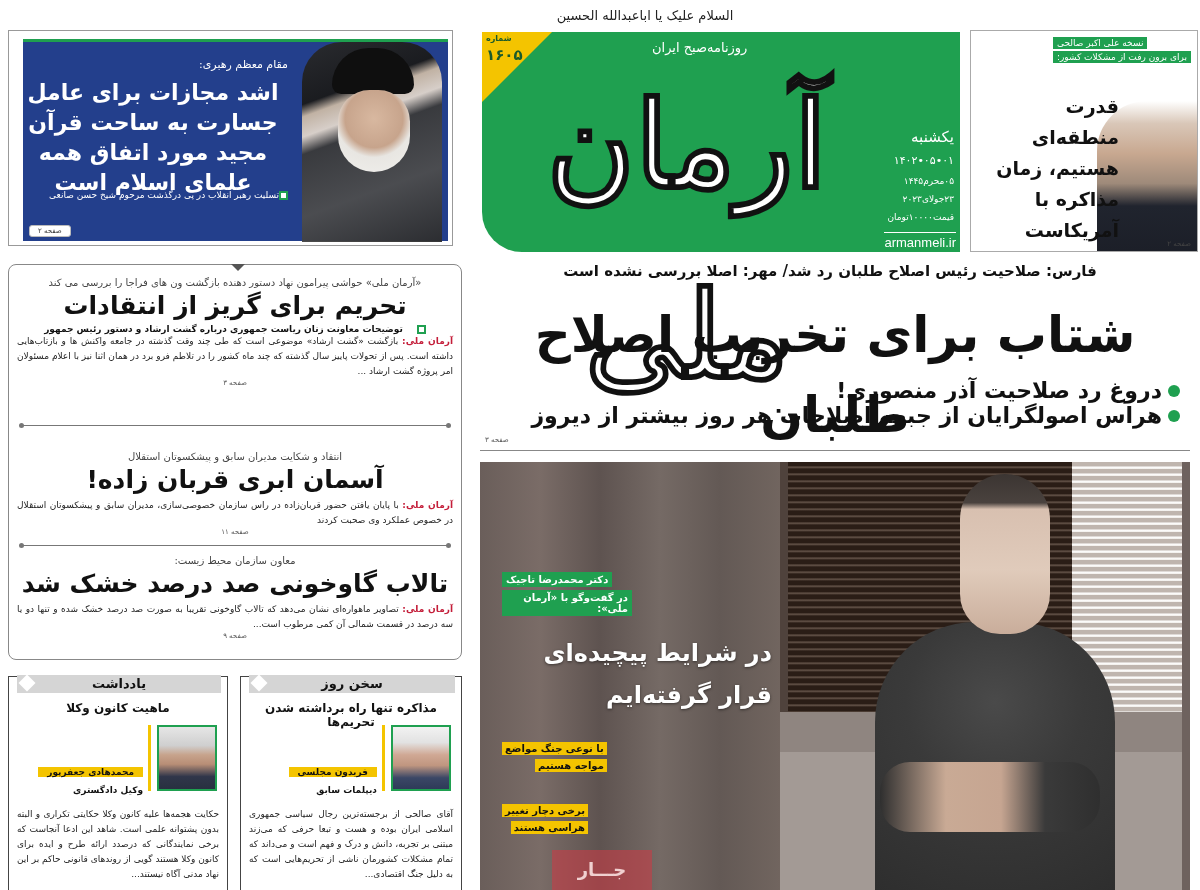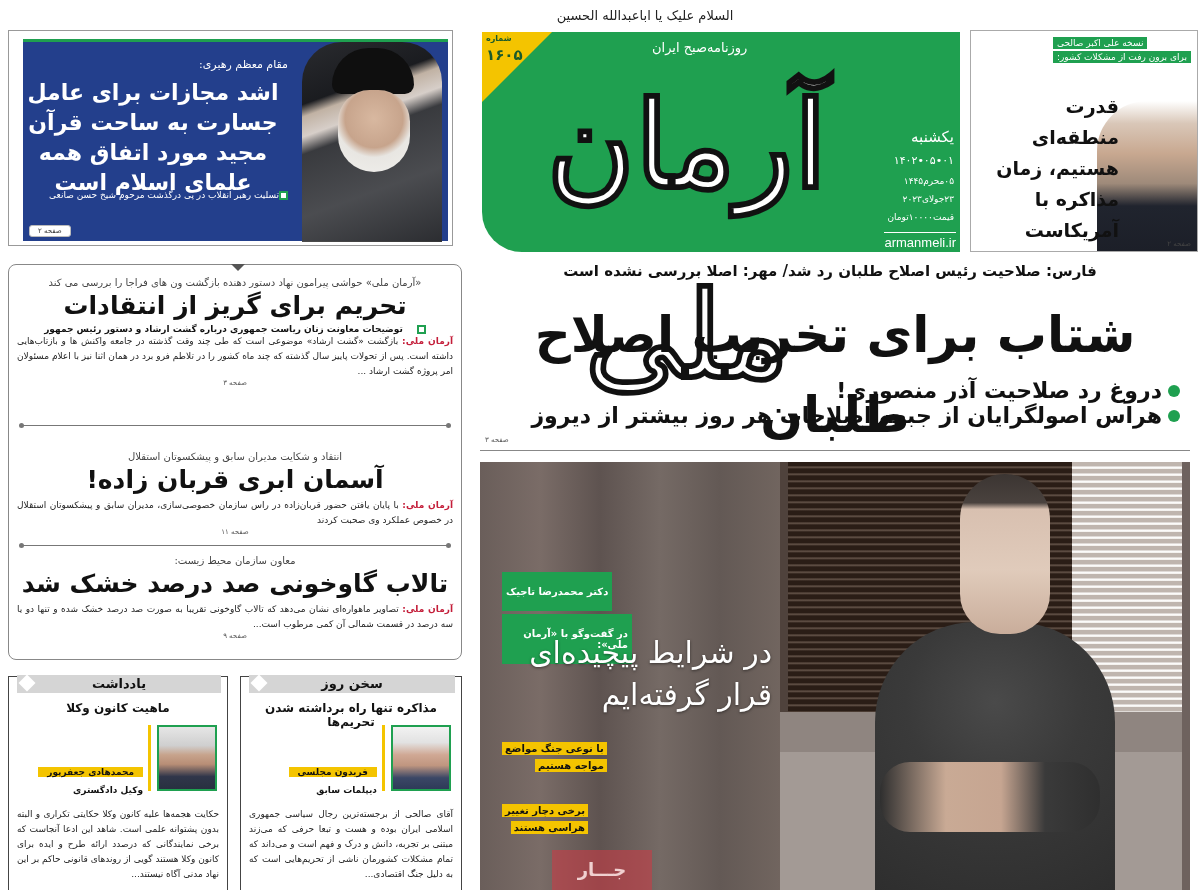--- a/index.html
+++ b/index.html
@@ -69,22 +69,22 @@
 #photo-block{left:480px;top:462px;width:710px;height:428px;background:#6e625e;overflow:hidden}
 #wall-left{position:absolute;left:0;top:0;width:300px;height:428px;background:linear-gradient(90deg,#6a5e5a 0%,#7a6c67 20%,#5e5350 40%,#756a65 60%,#635955 80%,#71655f 100%)}
 #blinds{position:absolute;left:300px;top:0;right:8px;height:250px;background:repeating-linear-gradient(180deg,#2a1d16 0px,#2a1d16 4px,#6b5a4f 5px,#2a1d16 7px);border-left:8px solid #4f423c}
 #blinds-right{position:absolute;right:8px;top:0;width:110px;height:250px;background:repeating-linear-gradient(180deg,#bfb5ae 0,#bfb5ae 4px,#fff 5px,#f0ede9 7px)}
 #sill{position:absolute;left:300px;top:250px;right:8px;height:40px;background:#8f8580}
 #lower-wall{position:absolute;left:300px;top:290px;right:8px;height:138px;background:#a39a95}
 #person-body{position:absolute;left:395px;top:160px;width:240px;height:268px;background:radial-gradient(circle at 50% 30%,#4a4a4a 0%,#3a3a3a 40%,#2e2e2e 100%);border-radius:100px 100px 0 0}
 #person-head{position:absolute;left:480px;top:12px;width:90px;height:160px;background:linear-gradient(180deg,#3b3532 0%,#4a423e 18%,#d8c0b0 22%,#e0cbbb 60%,#c9ad9b 100%);border-radius:45px 45px 40px 40px}
 #person-arms{position:absolute;left:400px;top:300px;width:220px;height:70px;background:linear-gradient(90deg,#2f2f2f 0%,#c9aa95 30%,#c6a591 55%,#3a3a3a 75%,#2f2f2f 100%);border-radius:30px}
 #interview-tags{position:absolute;left:22px;top:110px;display:flex;flex-direction:column;align-items:flex-end;width:130px}
-.green-label{background:#1fa050;color:#fff;font-size:10px;padding:14px 4px;margin-bottom:3px;font-weight:bold}
-#interview-head{position:absolute;left:12px;top:170px;width:280px;color:#fff;font-size:30px;font-weight:normal;line-height:42px;text-align:right;text-shadow:0 1px 3px rgba(0,0,0,.5)}
+.green-label{background:#1fa050;color:#fff;font-size:10px;padding:2px 4px;margin-bottom:3px;font-weight:bold}
+#interview-head{position:absolute;left:12px;top:170px;width:280px;color:#fff;font-size:24px;font-weight:bold;line-height:42px;text-align:right;text-shadow:0 1px 3px rgba(0,0,0,.5)}
 .yellow-label{background:#f4c400;color:#111;font-size:10px;font-weight:bold;padding:1px 3px;margin-bottom:4px;display:inline-block}
 #yellow-tags-1{position:absolute;left:22px;top:280px;display:flex;flex-direction:column;align-items:flex-start}
 #yellow-tags-2{position:absolute;left:22px;top:342px;display:flex;flex-direction:column;align-items:flex-start}
 #jar-logo{position:absolute;left:72px;top:388px;width:100px;height:40px;background:rgba(200,60,70,.6);color:#f0d0d0;font-size:18px;font-weight:bold;text-align:center;line-height:40px}
 #main-page-ref{left:485px;top:436px;font-size:7px;color:#555}
 #main-divider{left:480px;top:450px;width:710px;height:1px;background:#888}
 </style>
 </head>
 <body>
 

